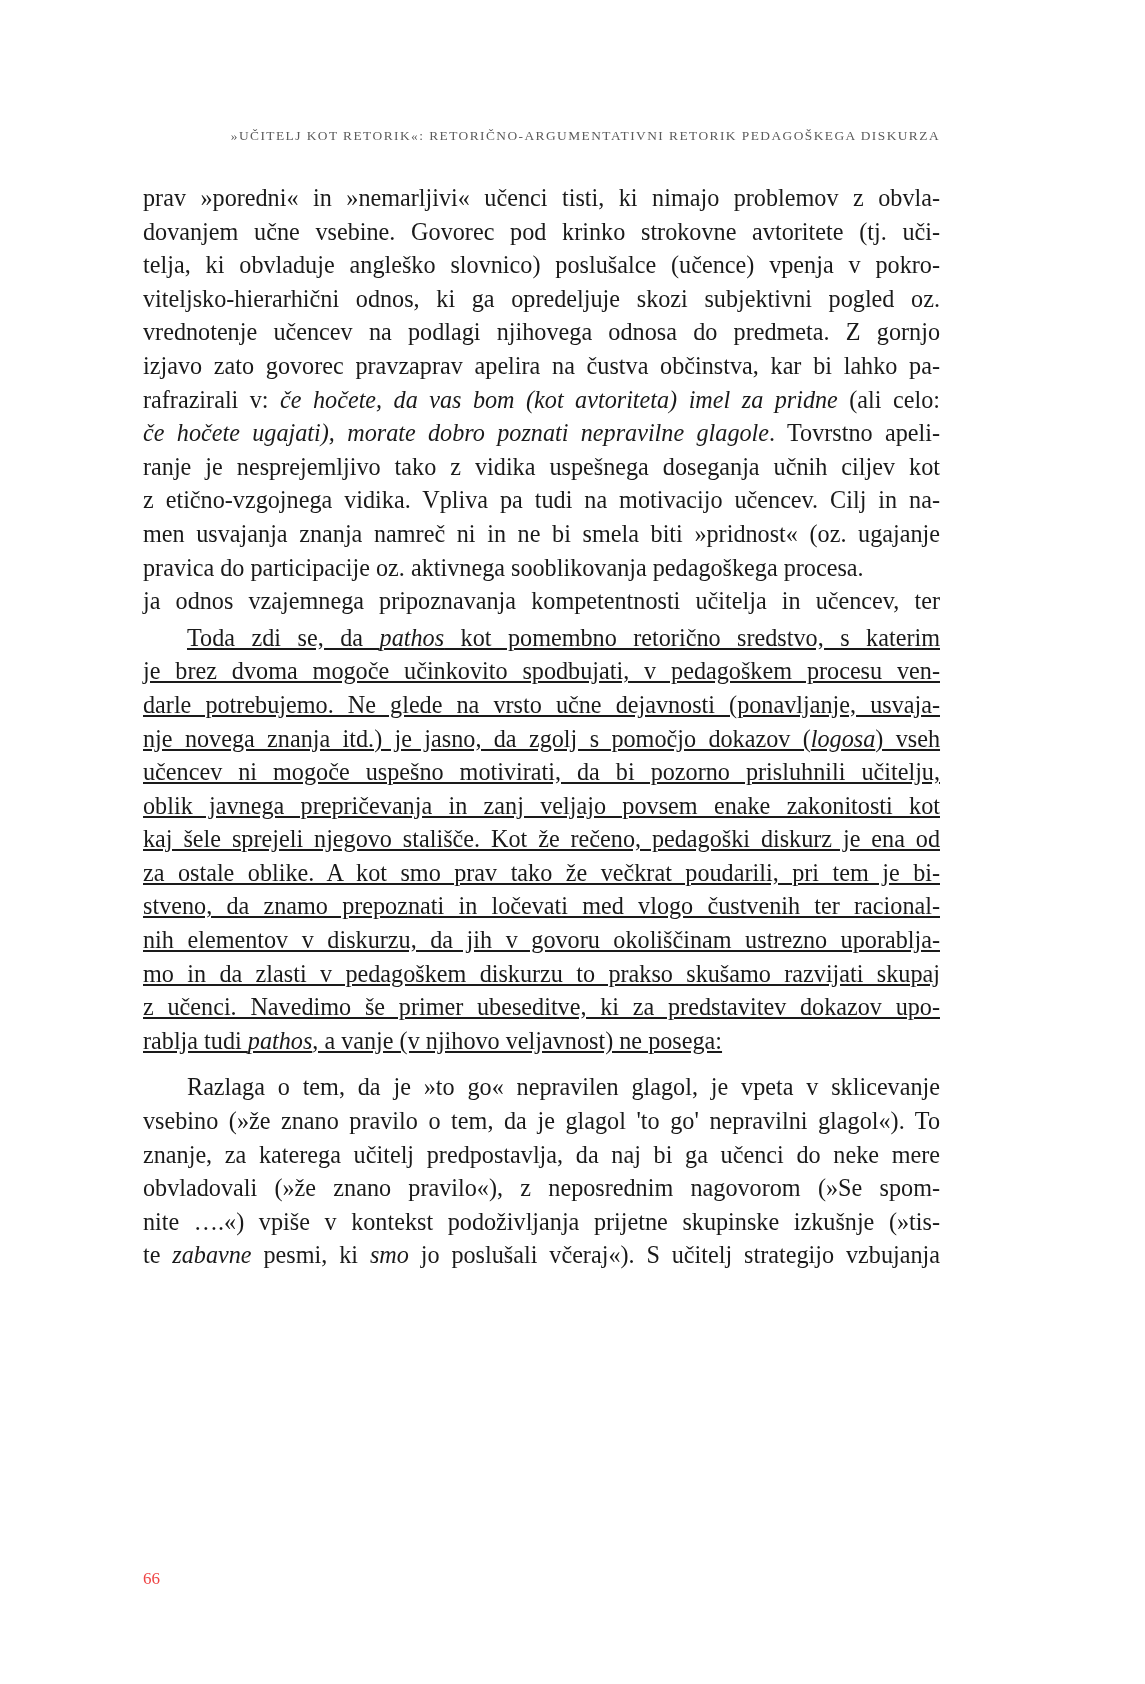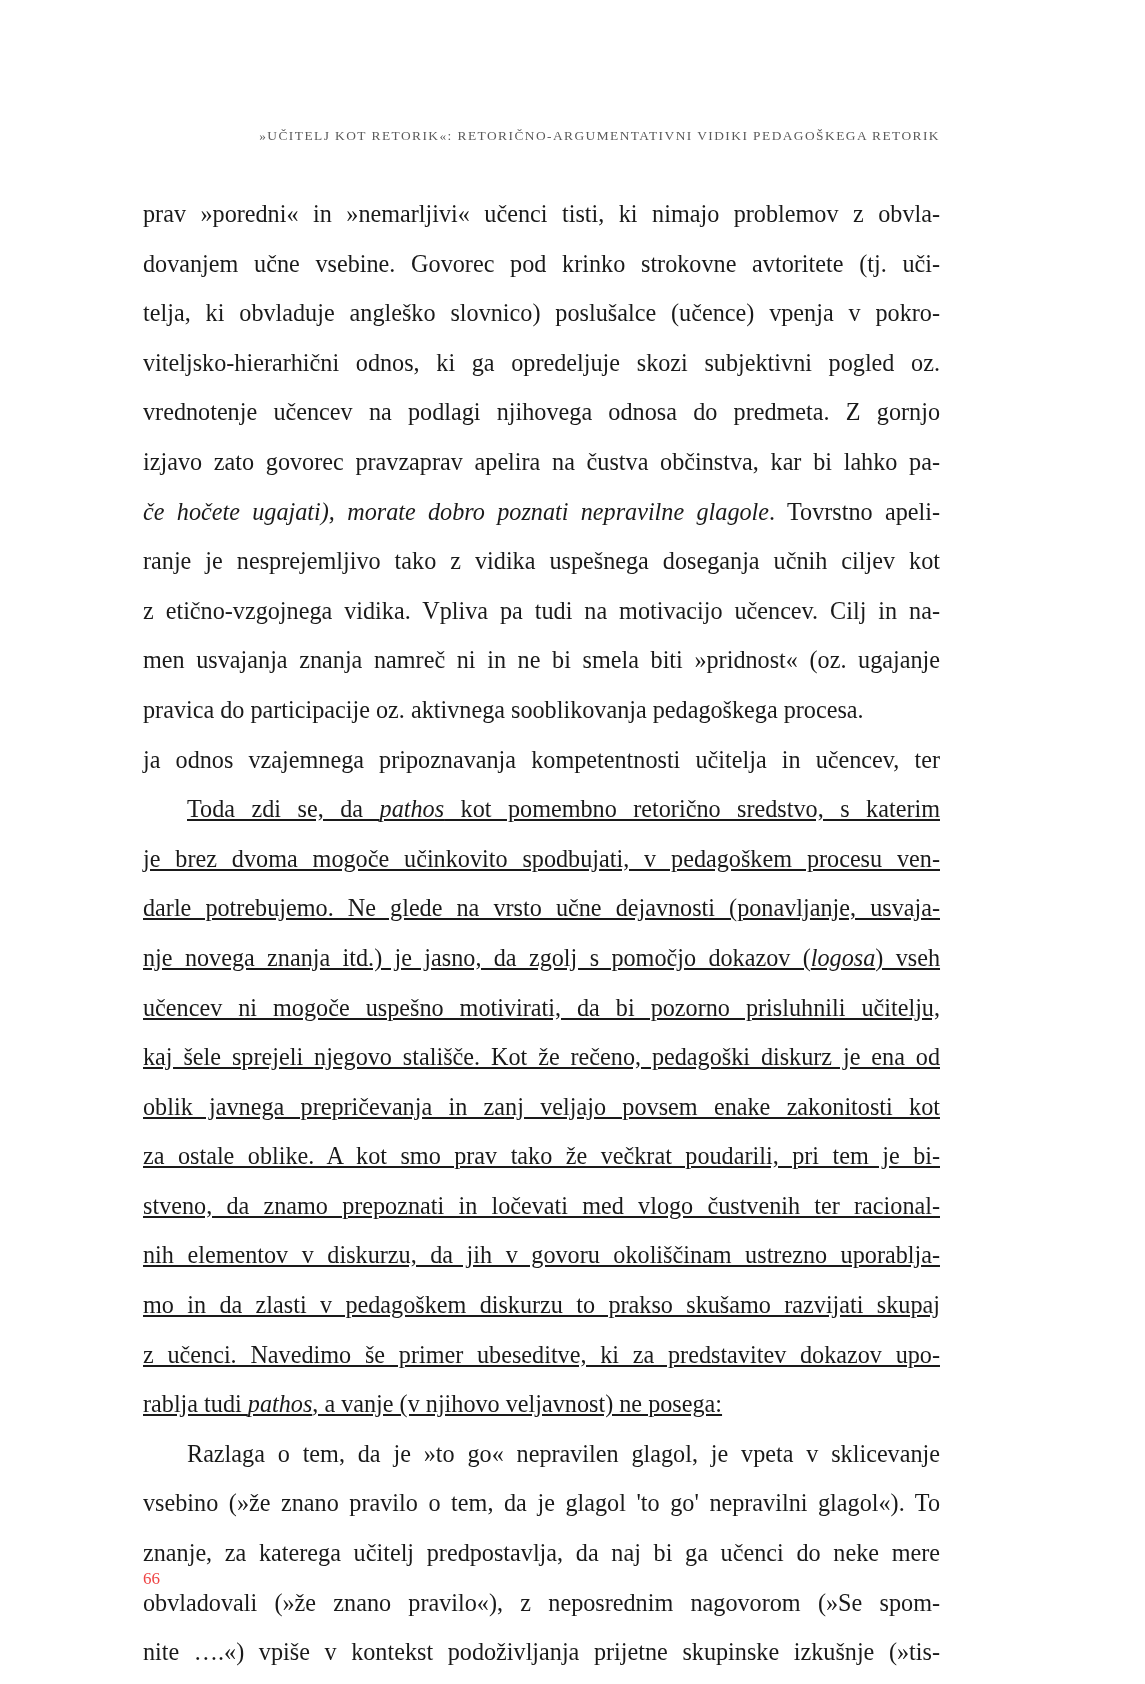--- a/index.html
+++ b/index.html
@@ -40,21 +40,20 @@
       width: 797px;
       font-size: 24.2px;
     }
     .line {
       display: block;
       height: 33.6px;
       line-height: 33.6px;
       white-space: nowrap;
       text-align: justify;
       text-align-last: justify;
-      margin-top: 16px;
     }
     .line.last {
       text-align-last: left;
     }
     .indent {
       padding-left: 44px;
     }
     .gap-sm { margin-top: 3px; text-decoration: underline; }
     .gap-lg { margin-top: 13px; }
     .quote .line {
@@ -69,47 +68,48 @@
       left: 143px;
       font-size: 17px;
       color: #ef4444;
     }
   </style>
 </head>
 <body>
 
 <div class="page">
 
-  <div class="running-head">»UČITELJ KOT RETORIK«: RETORIČNO-ARGUMENTATIVNI VIDIKI PEDAGOŠKEGA RETORIK</div>
+  <div class="running-head">»UČITELJ KOT RETORIK«: RETORIČNO-ARGUMENTATIVNI RETORIK PEDAGOŠKEGA DISKURZA</div>
 
   <div class="body-text">
 
     <div class="paragraph">
       <span class="line"><span>prav »poredni« in »nemarljivi« učenci tisti, ki nimajo problemov z obvla-</span></span>
       <span class="line"><span>dovanjem učne vsebine. Govorec pod krinko strokovne avtoritete (tj. uči-</span></span>
       <span class="line"><span>telja, ki obvladuje angleško slovnico) poslušalce (učence) vpenja v pokro-</span></span>
       <span class="line"><span>viteljsko-hierarhični odnos, ki ga opredeljuje skozi subjektivni pogled oz.</span></span>
       <span class="line"><span>vrednotenje učencev na podlagi njihovega odnosa do predmeta. Z gornjo</span></span>
       <span class="line"><span>izjavo zato govorec pravzaprav apelira na čustva občinstva, kar bi lahko pa-</span></span>
+      <span class="line"><span>rafrazirali v: </span><i>če hočete, da vas bom (kot avtoriteta) imel za pridne</i><span> (ali celo:</span></span>
       <span class="line"><i>če hočete ugajati), morate dobro poznati nepravilne glagole</i><span>. Tovrstno apeli-</span></span>
       <span class="line"><span>ranje je nesprejemljivo tako z vidika uspešnega doseganja učnih ciljev kot</span></span>
       <span class="line"><span>z etično-vzgojnega vidika. Vpliva pa tudi na motivacijo učencev. Cilj in na-</span></span>
       <span class="line"><span>men usvajanja znanja namreč ni in ne bi smela biti »pridnost« (oz. ugajanje</span></span>
       <span class="line last"><span>pravica do participacije oz. aktivnega sooblikovanja pedagoškega procesa.</span></span>
       <span class="line"><span>ja odnos vzajemnega pripoznavanja kompetentnosti učitelja in učencev, ter</span></span>
     </div>
 
     <div class="paragraph gap-sm">
       <span class="line indent"><span>Toda zdi se, da </span><i>pathos</i><span> kot pomembno retorično sredstvo, s katerim</span></span>
       <span class="line"><span>je brez dvoma mogoče učinkovito spodbujati, v pedagoškem procesu ven-</span></span>
       <span class="line"><span>darle potrebujemo. Ne glede na vrsto učne dejavnosti (ponavljanje, usvaja-</span></span>
       <span class="line"><span>nje novega znanja itd.) je jasno, da zgolj s pomočjo dokazov (</span><i>logosa</i><span>) vseh</span></span>
       <span class="line"><span>učencev ni mogoče uspešno motivirati, da bi pozorno prisluhnili učitelju,</span></span>
+      <span class="line"><span>oblik javnega prepričevanja in zanj veljajo povsem enake zakonitosti kot</span></span>
       <span class="line"><span>kaj šele sprejeli njegovo stališče. Kot že rečeno, pedagoški diskurz je ena od</span></span>
-      <span class="line"><span>oblik javnega prepričevanja in zanj veljajo povsem enake zakonitosti kot</span></span>
       <span class="line"><span>za ostale oblike. A kot smo prav tako že večkrat poudarili, pri tem je bi-</span></span>
       <span class="line"><span>stveno, da znamo prepoznati in ločevati med vlogo čustvenih ter racional-</span></span>
       <span class="line"><span>nih elementov v diskurzu, da jih v govoru okoliščinam ustrezno uporablja-</span></span>
       <span class="line"><span>mo in da zlasti v pedagoškem diskurzu to prakso skušamo razvijati skupaj</span></span>
       <span class="line"><span>z učenci. Navedimo še primer ubeseditve, ki za predstavitev dokazov upo-</span></span>
       <span class="line last"><span>rablja tudi </span><i>pathos</i><span>, a vanje (v njihovo veljavnost) ne posega:</span></span>
     </div>
 
 
     <div class="paragraph gap-lg">

